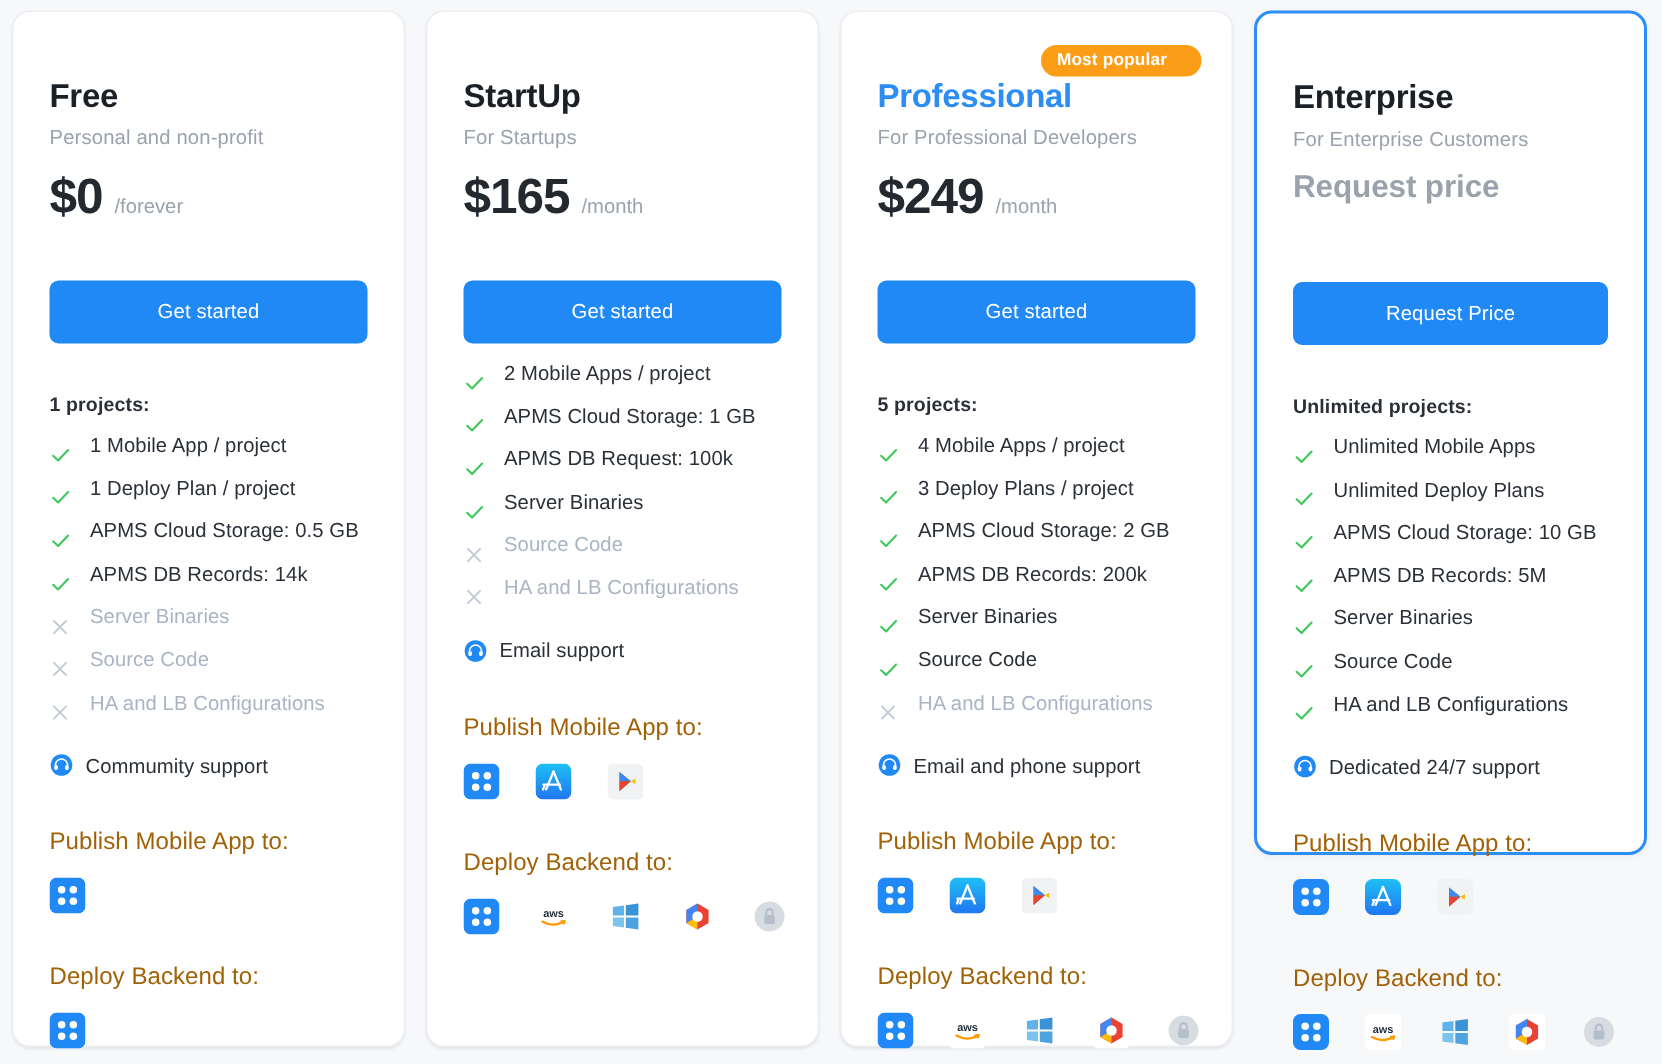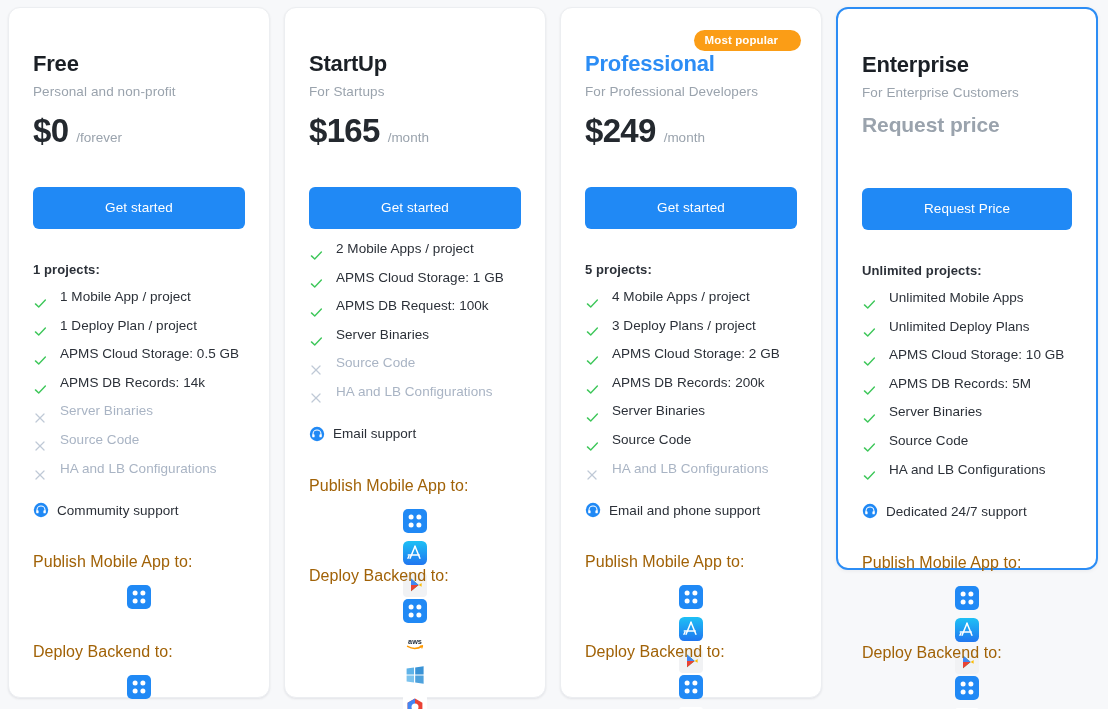--- a/index.html
+++ b/index.html
@@ -128,25 +128,24 @@
   }
   .support-row .headset { margin-right: 8px; display:flex; }
   .section-label {
     font-size: 16px;
     color: #a16207;
     margin-top: 35px;
     letter-spacing: .05px;
   }
   .icon-row {
     display: flex;
-    align-items: center;
-    gap: 8px;
+    align-items: flex-start;
+    gap: 24px;
     margin-top: 14px;
     height: 26px;
-    flex-direction: column;
   }
   .pf { width: 24px; height: 24px; display:block; flex:0 0 24px; }
   .spacer-deploy { margin-top: 32px; }
 </style>
 </head>
 <body>
 
 <div class="pricing-grid">
     <div class="plan-card">
       <div class="plan-name">Free</div>

